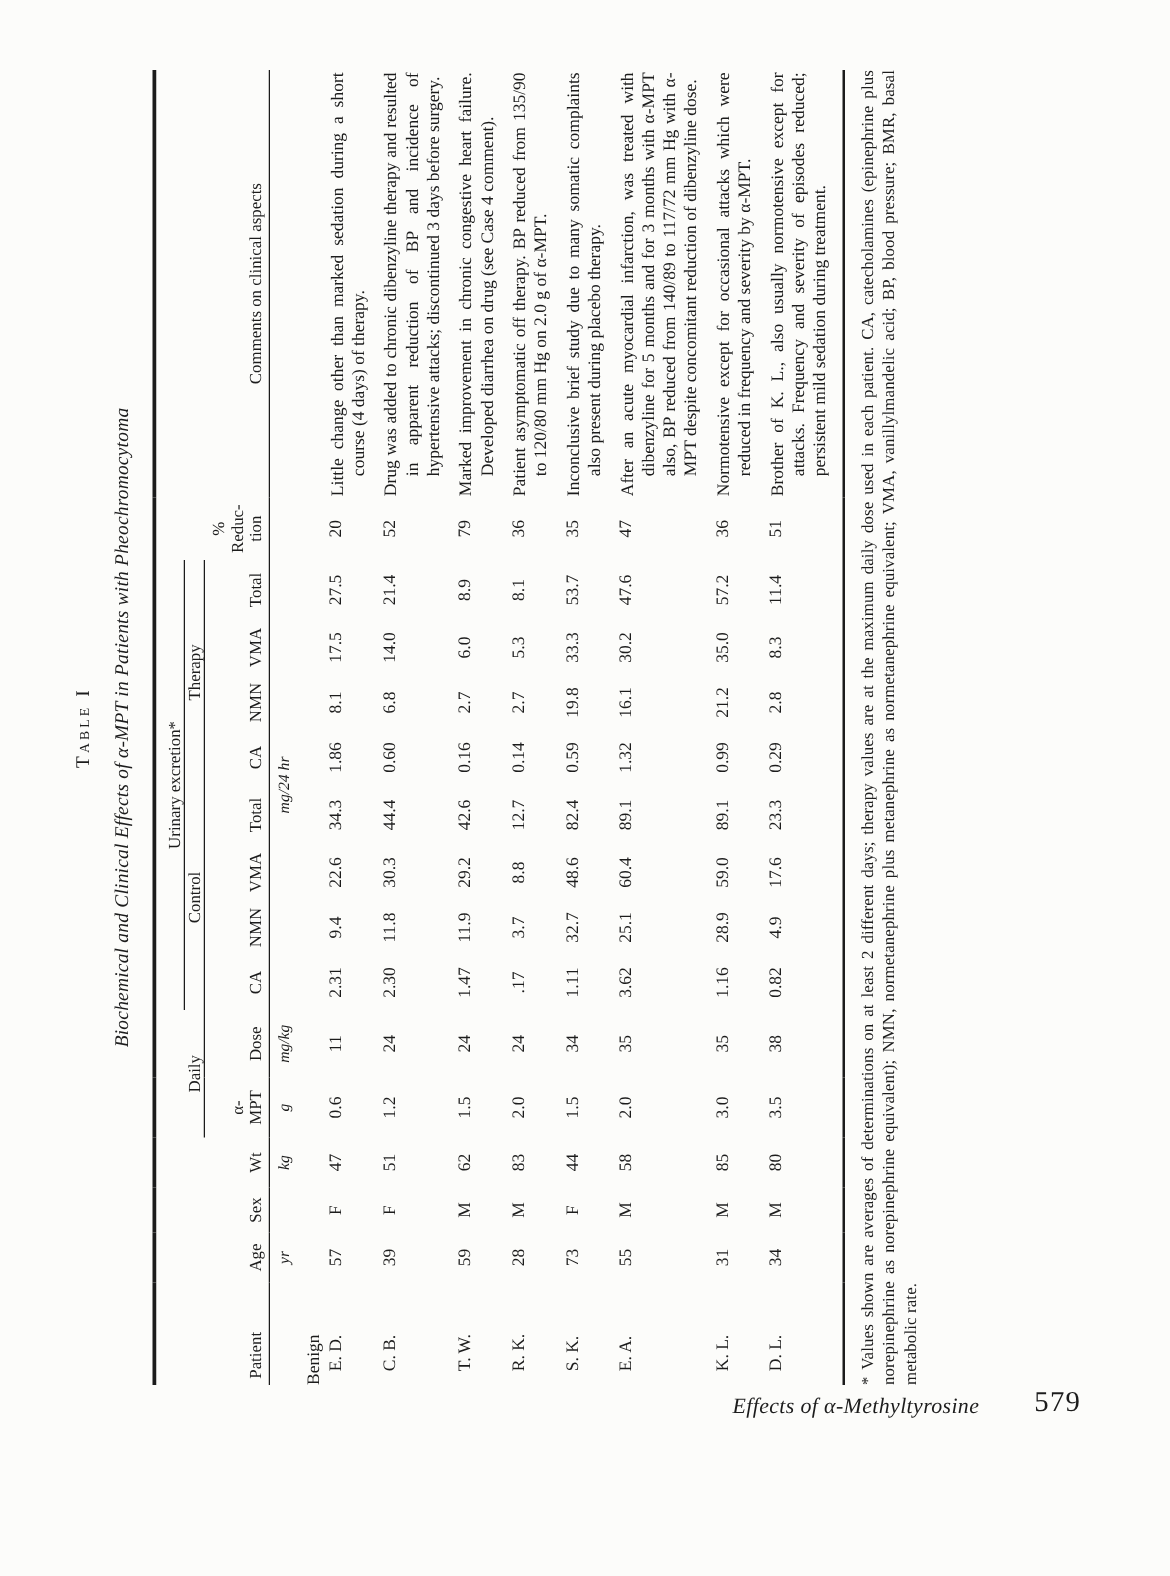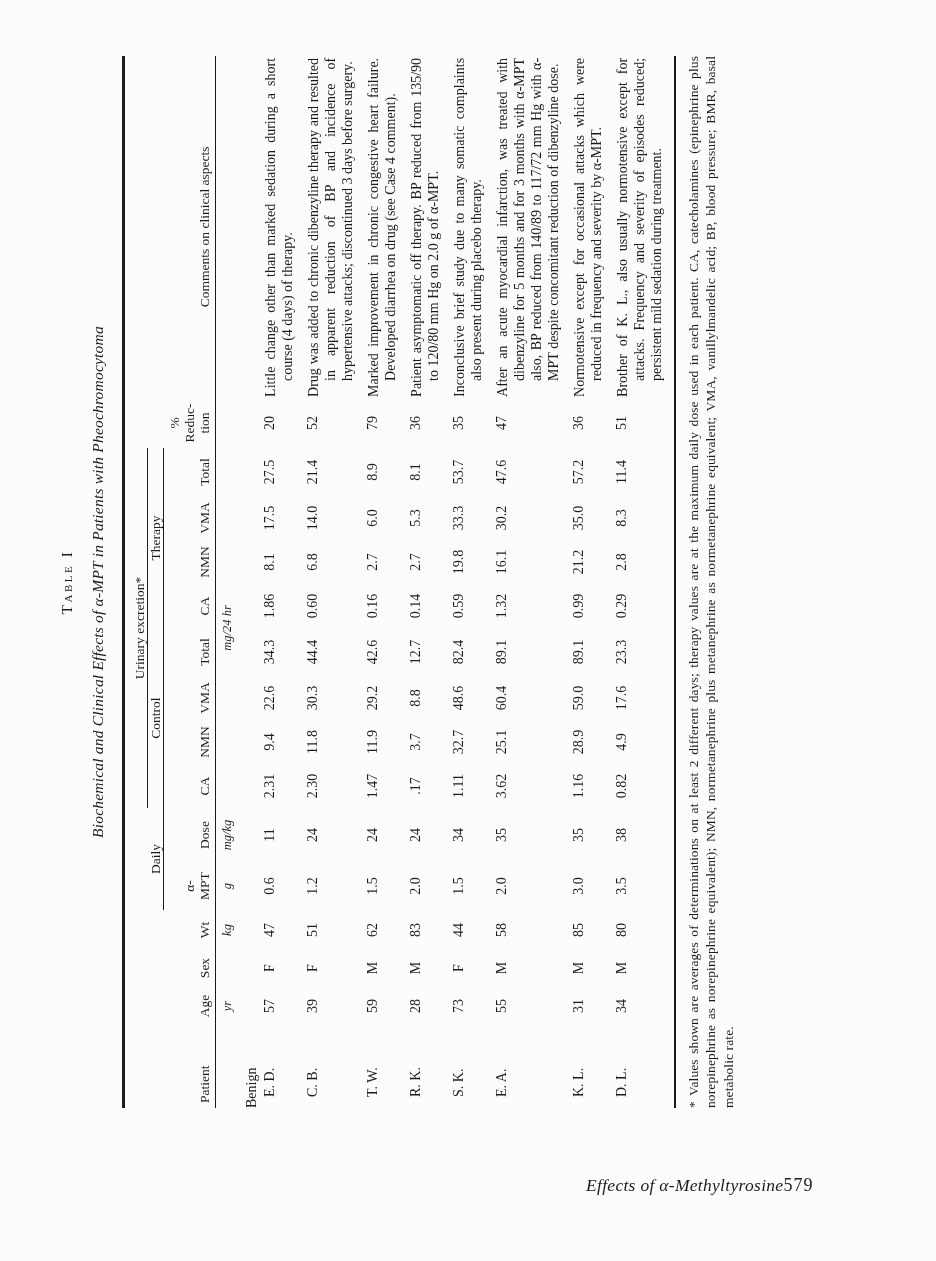--- a/index.html
+++ b/index.html
@@ -100,33 +100,34 @@
     margin-top: 9px;
     font-size: 13.5px;
     line-height: 17.5px;
     text-align: justify;
     letter-spacing: 0.1px;
   }
   
   .page-footer {
     position: absolute;
     left: 586px;
-    top: 1175px;
+    top: 1109px;
     width: 300px;
     display: flex;
     align-items: flex-end;
   }
   .running-title {
     font-style: italic;
     font-size: 17.5px;
     letter-spacing: 0.3px;
     white-space: nowrap;
   }
   .page-number {
-    font-size: 18px;
+    font-size: 23px;
+    margin-left: 44px;
     letter-spacing: 1px;
   }
 </style>
 </head>
 <body>
 
 <div class="rotated-page">
 
   <div class="title-block">
     <div class="table-label">Table I</div>

